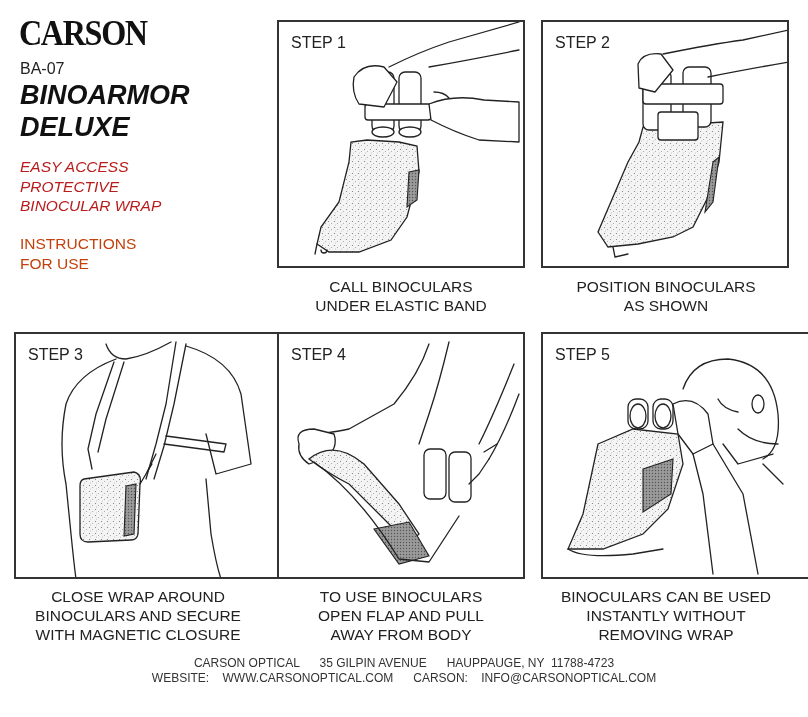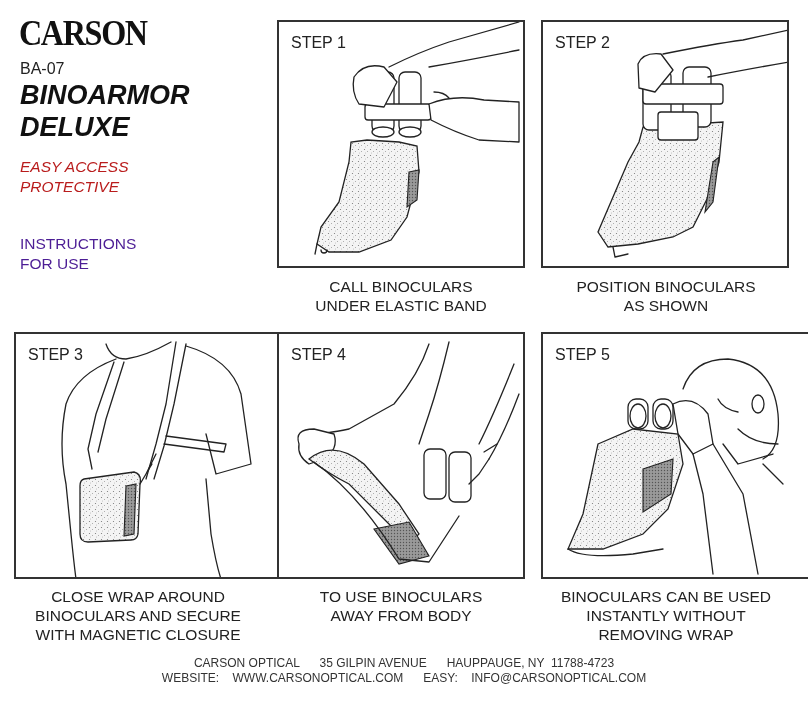--- a/index.html
+++ b/index.html
@@ -4,21 +4,21 @@
 <style>
   html, body { margin: 0; padding: 0; background: #ffffff; }
   body { width: 808px; height: 717px; position: relative; overflow: hidden;
          font-family: "Liberation Sans", sans-serif; color: #1a1a1a; }
   .abs { position: absolute; }
   .logo { left: 19px; top: 14px; font-family: "Liberation Serif", serif; font-weight: bold;
           font-size: 35px; letter-spacing: -1.5px; transform: scaleX(0.92); transform-origin: left top; color: #111; }
   .model { left: 20px; top: 60px; font-size: 16px; color: #222; }
   .title { left: 20px; top: 79px; font-size: 27px; font-weight: bold; font-style: italic; line-height: 32px; color: #111; }
   .subtitle { left: 20px; top: 157px; font-size: 15.5px; font-style: italic; line-height: 19.5px; color: #b91c1c; }
-  .instr { left: 20px; top: 234px; font-size: 15.5px; line-height: 19.5px; color: #4c1d95; }
+  .instr { left: 20px; top: 234px; font-size: 15.5px; line-height: 19.5px; color: #c2410c; }
   .panel { border: 2px solid #333; box-sizing: border-box; background: #fff; overflow: hidden; padding-left: 44px; }
   .step-label { position: absolute; left: 12px; top: 12px; font-size: 16px; color: #222; }
   .panel svg { position: absolute; left: 0; top: 0; }
   .caption { text-align: center; font-size: 15.5px; line-height: 19px; color: #222; width: 300px; }
   .footer { left: 0; width: 808px; top: 656px; text-align: center; font-size: 12px; line-height: 15px; color: #333; }
   .footer span { white-space: pre; }
   .ln { fill: none; stroke: #222; stroke-width: 1.3; stroke-linecap: round; stroke-linejoin: round; }
   .pad { fill: url(#stip); stroke: #222; stroke-width: 1.3; }
   .mesh { fill: url(#mesh); stroke: #222; stroke-width: 1.1; }
   .skin { fill: #fff; stroke: #222; stroke-width: 1.3; stroke-linejoin: round; }
@@ -43,20 +43,21 @@
 
 <div class="abs logo">CARSON</div>
 <div class="abs model">BA-07</div>
 <div class="abs title">
   <div>BINOARMOR</div>
   <div>DELUXE</div>
 </div>
 <div class="abs subtitle">
   <div>EASY ACCESS</div>
   <div>PROTECTIVE</div>
+  <div>BINOCULAR WRAP</div>
 </div>
 <div class="abs instr">
   <div>INSTRUCTIONS</div>
   <div>FOR USE</div>
 </div>
 
 <div class="abs panel" style="left:277px;top:20px;width:248px;height:248px;">
   <svg width="248" height="248">
     <path class="pad" d="M70,140 L72,120 L88,118 L120,120 L138,124 L140,150 L128,195 L112,218 L80,230 L50,230 L38,222 L42,205 L60,180 Z"></path>
     <path class="mesh" d="M130,150 L140,148 L138,178 L128,185 Z"></path>
@@ -133,20 +134,21 @@
     <path class="mesh" d="M95,195 L130,188 L150,222 L120,230 Z"></path>
     <path class="ln" d="M35,128 Q80,160 120,225 L150,228 L180,182"></path>
     <rect class="skin" x="145" y="115" width="22" height="50" rx="6"></rect>
     <rect class="skin" x="170" y="118" width="22" height="50" rx="6"></rect>
     <path class="ln" d="M190,150 L200,140 L210,125 M205,118 L218,110"></path>
   </svg>
   <div class="step-label">STEP 4</div>
 </div>
 <div class="abs caption" style="left:251px;top:587px;">
   <div>TO USE BINOCULARS</div>
+  <div>OPEN FLAP AND PULL</div>
   <div>AWAY FROM BODY</div>
 </div>
 
 <div class="abs panel" style="left:541px;top:332px;width:300px;height:247px;">
   <svg width="247" height="247">
     <path class="ln" d="M140,55 Q150,25 185,25 Q230,30 235,80 Q238,115 220,125"></path>
     <path class="ln" d="M195,95 Q210,110 235,110"></path>
     <path class="ln" d="M175,65 Q180,75 195,78"></path>
     <ellipse class="skin" cx="215" cy="70" rx="6" ry="9"></ellipse>
     <rect class="skin" x="85" y="65" width="20" height="30" rx="8"></rect>
@@ -172,16 +174,16 @@
 
 <div class="abs footer">
   <div>
     <span>CARSON OPTICAL</span><span>     </span>
     <span>35 GILPIN AVENUE</span><span>     </span>
     <span>HAUPPAUGE, NY  11788-4723</span>
   </div>
   <div>
     <span>WEBSITE:</span><span>   </span>
     <span>WWW.CARSONOPTICAL.COM</span><span>     </span>
-    <span>EASY:</span><span>   </span>
+    <span>CARSON:</span><span>   </span>
     <span>INFO@CARSONOPTICAL.COM</span>
   </div>
 </div>
 
 </body></html>

